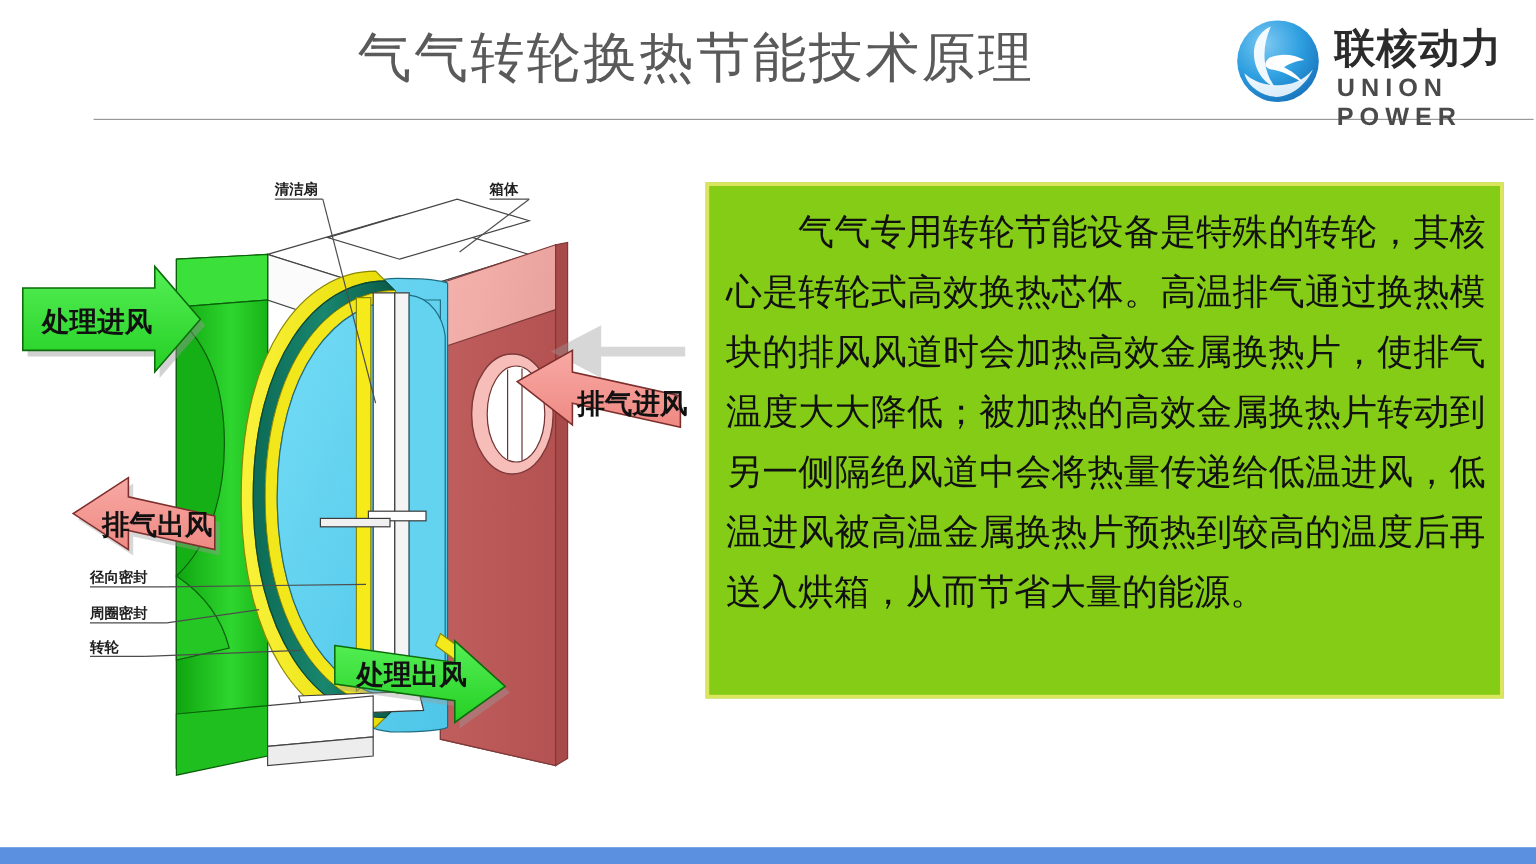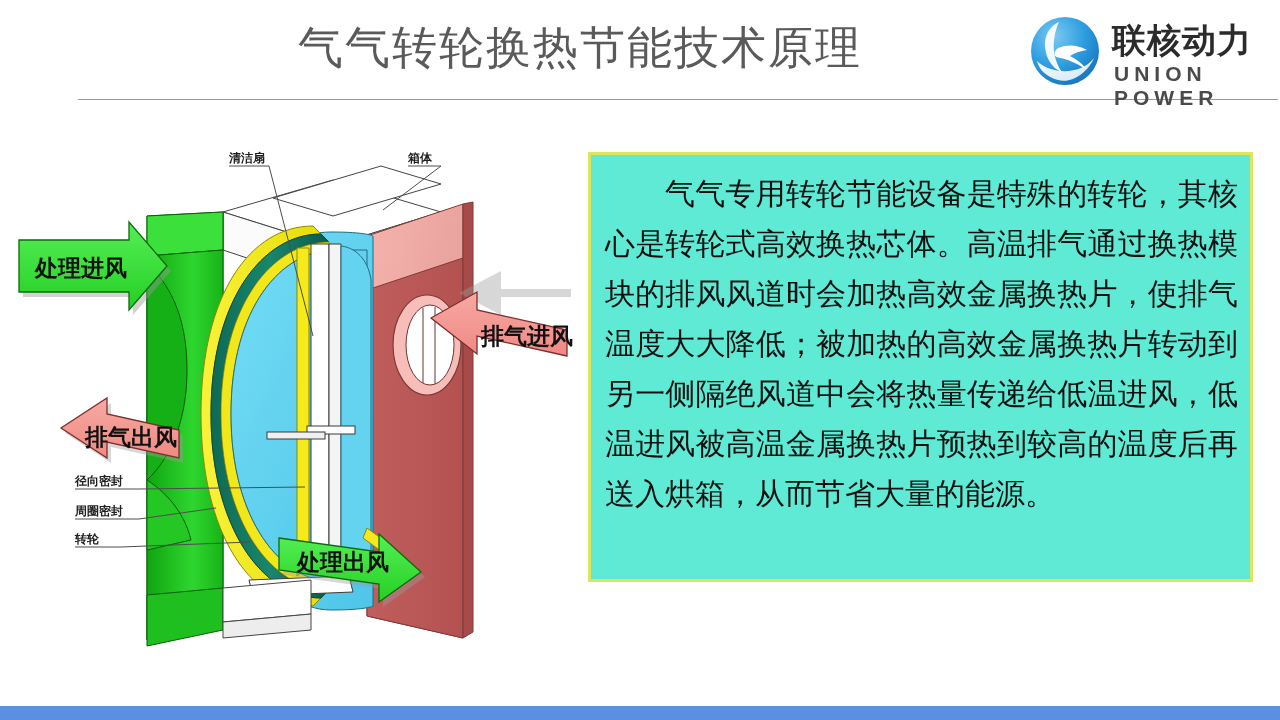--- a/index.html
+++ b/index.html
@@ -33,21 +33,21 @@
     font-family:"DejaVu Sans","Liberation Sans",sans-serif;
   }
   #logo-en{
     position:absolute;left:86px;top:50px;
     font-size:21px;font-weight:bold;color:#4a4a4a;letter-spacing:5px;
     font-family:"Liberation Sans",sans-serif;
   }
   
   #textbox{
     position:absolute;left:588px;top:152px;width:665px;height:430px;
-    background:#5eead4;
+    background:#84cc16;
     border:3px solid #dbe65e;
     box-sizing:border-box;
   }
   #textbox-para{
     margin:0;padding:14px 12px 0 14px;
     font-size:30px;line-height:50px;
     color:#111111;
     text-indent:60px;
     text-align:justify;
     letter-spacing:0px;

